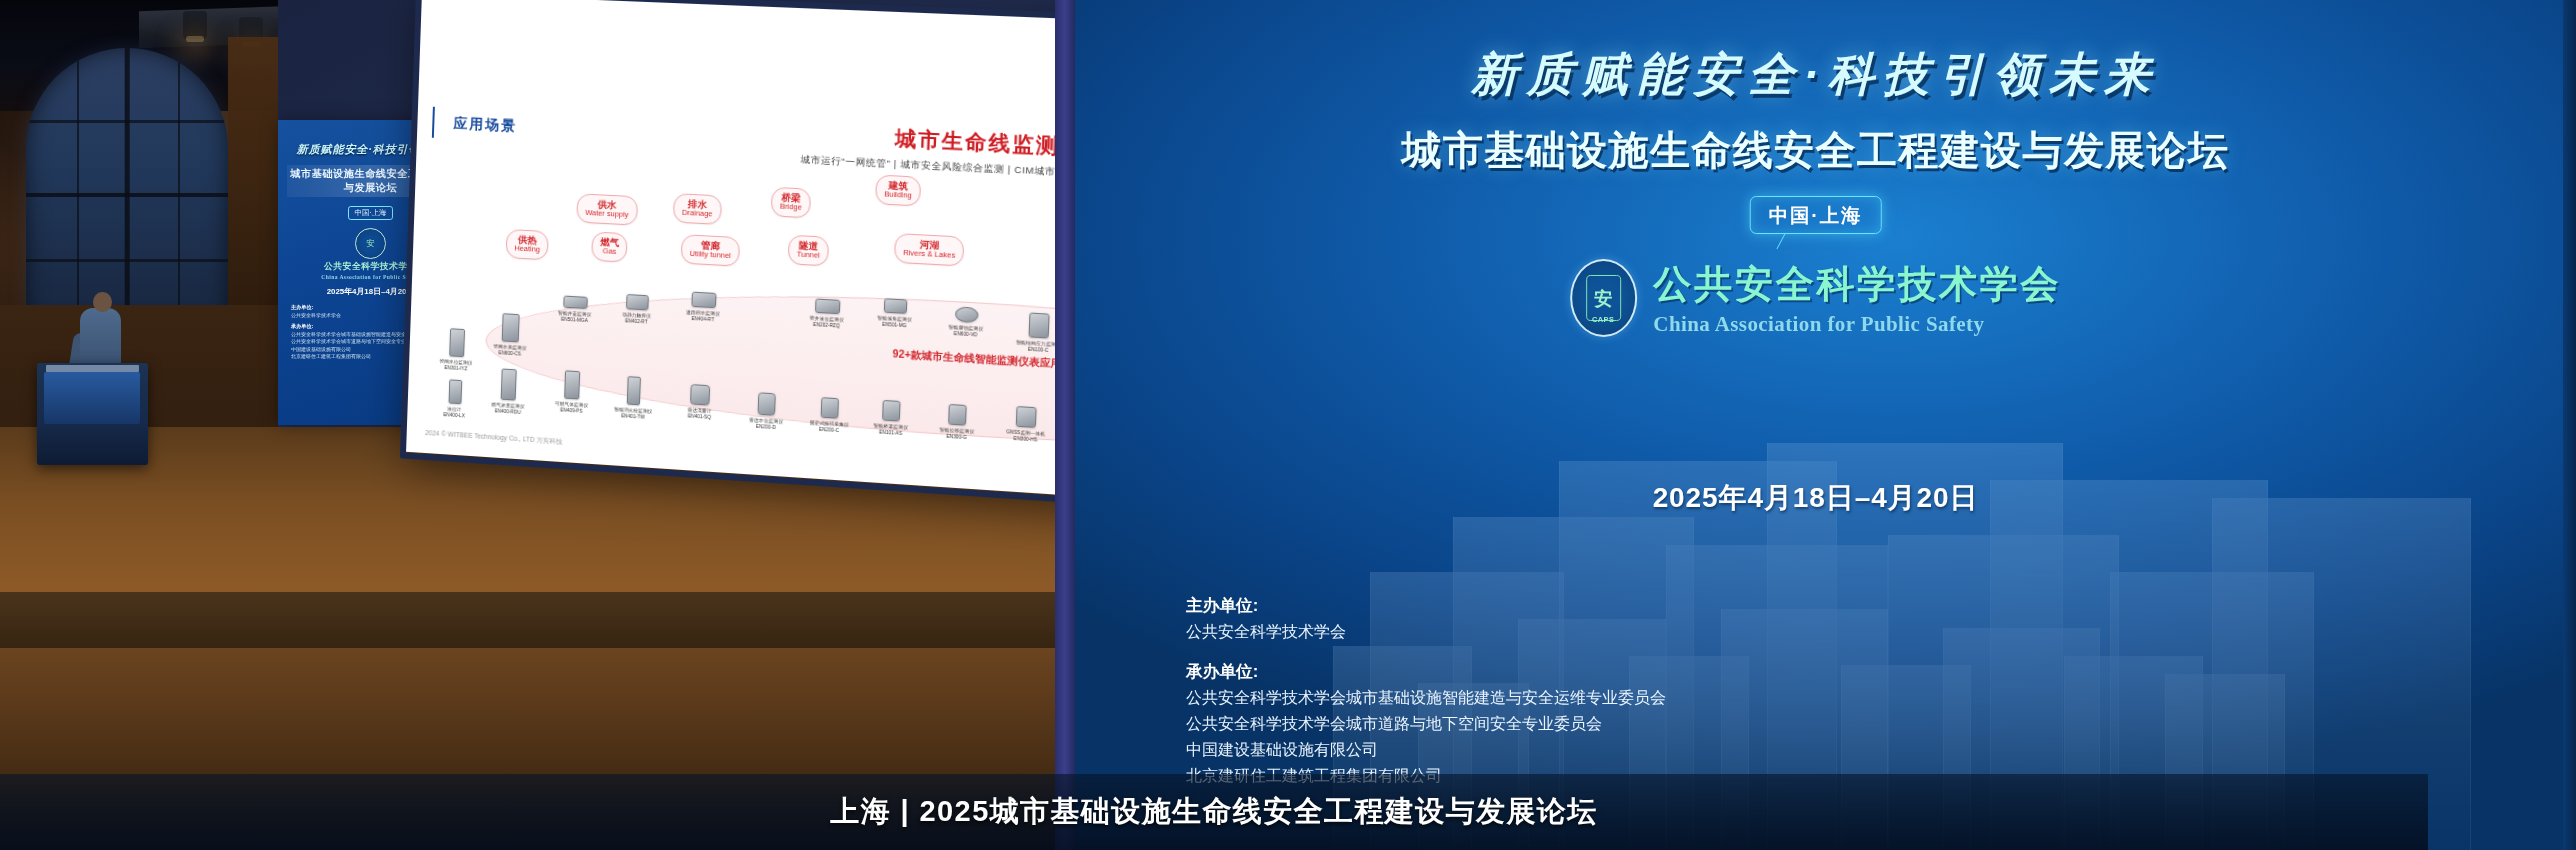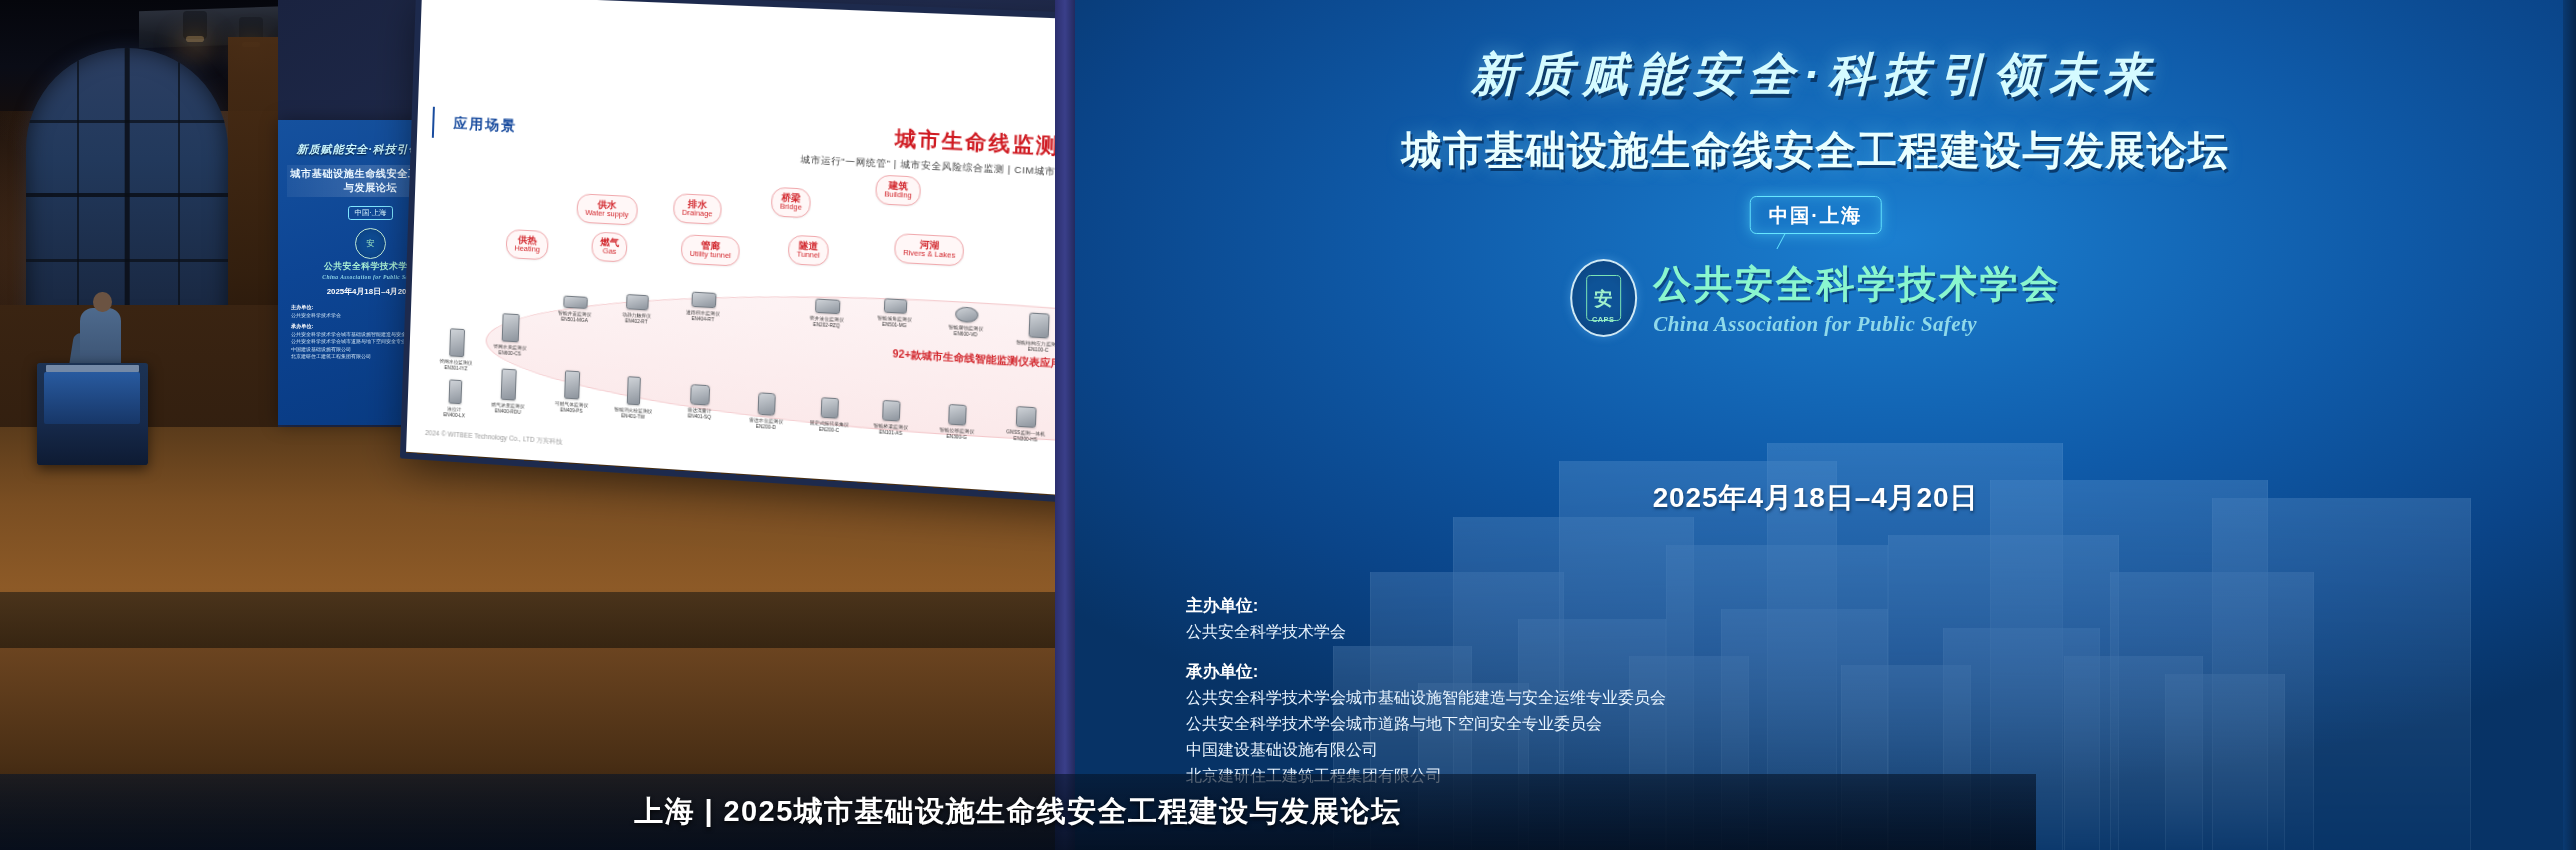--- a/index.html
+++ b/index.html
@@ -259,35 +259,35 @@
   }
   .caps-seal .inner{
     width:35px; height:46px; border:1.9px solid #7ce3b4; border-radius:4.6px;
     display:flex;align-items:center;justify-content:center; color:#9ff0cb; font-size:18.5px; font-weight:bold;
   }
   .caps-seal .caps-txt{ position:absolute; bottom:11px; left:0; right:0; text-align:center;
     font-size:7.4px; color:#9ff0cb; font-weight:bold; letter-spacing:0.5px; }
   .assoc-cn{ font-size:38px; font-weight:bold; color:#8af6cf; letter-spacing:2.8px;
              text-shadow:1.9px 1.9px 0 rgba(5,45,90,.6); }
   .assoc-en{ font-size:21px; font-weight:bold; color:#8fd9ea; letter-spacing:0.4px;
-             font-family:"Liberation Serif","DejaVu Serif",serif; margin-top:1.9px;font-style:italic; }
+             font-family:"Liberation Serif","DejaVu Serif",serif; margin-top:1.9px; }
   .bd-date{
     position:absolute; left:50%; top:479px; transform:translateX(-50%);
     font-size:28px; font-weight:bold; color:#ffffff; letter-spacing:0.9px; white-space:nowrap;
     text-shadow:0.9px 1.9px 2.8px rgba(0,30,60,.6);
   }
   .bd-orgs{
     position:absolute; left:131px; top:592px; color:#eaf5ff; font-size:16px; line-height:1.62;
   }
   .bd-orgs .hdr{ font-weight:bold; color:#ffffff; font-size:16.7px; }
   .bd-orgs .blk{ margin-bottom:13px; }
 
   
   #caption{
-    position:absolute; left:0; bottom:0; width:2036px; height:76px;
+    position:absolute; left:0; bottom:0; width:2428px; height:76px;
     background:linear-gradient(180deg, rgba(6,20,40,.62), rgba(4,14,30,.88));
     display:flex; align-items:center; justify-content:center;
   }
   #caption .txt{
     color:#ffffff; font-size:29px; font-weight:bold; letter-spacing:1.4px;
     text-shadow:0 1.9px 4.6px rgba(0,0,0,.8);
   }
 </style>
 </head>
 <body>

